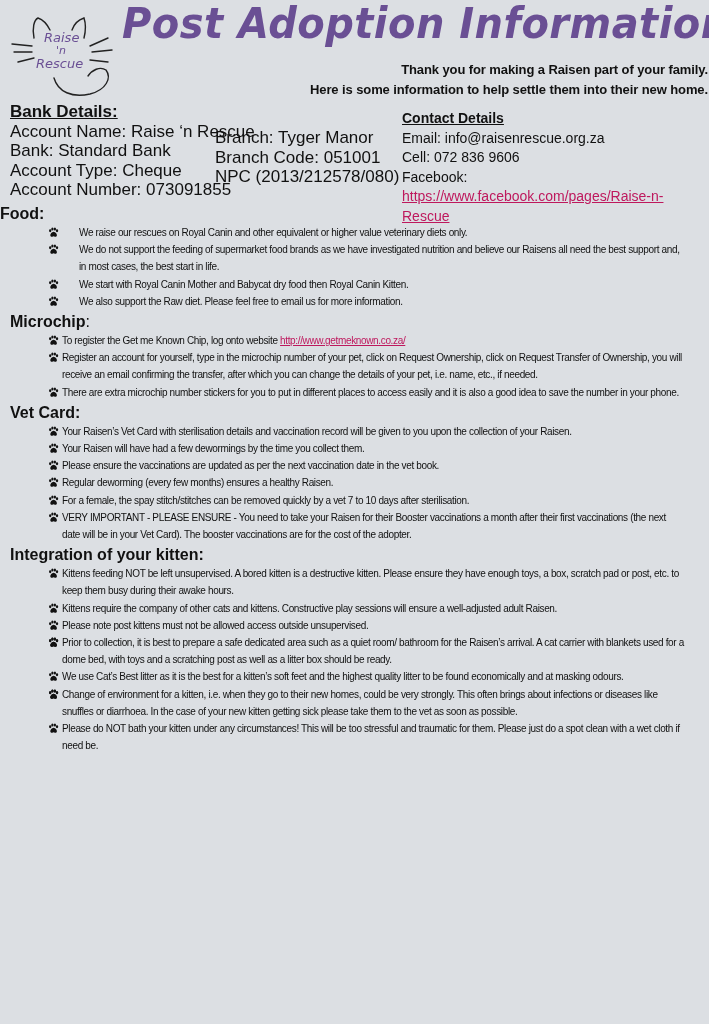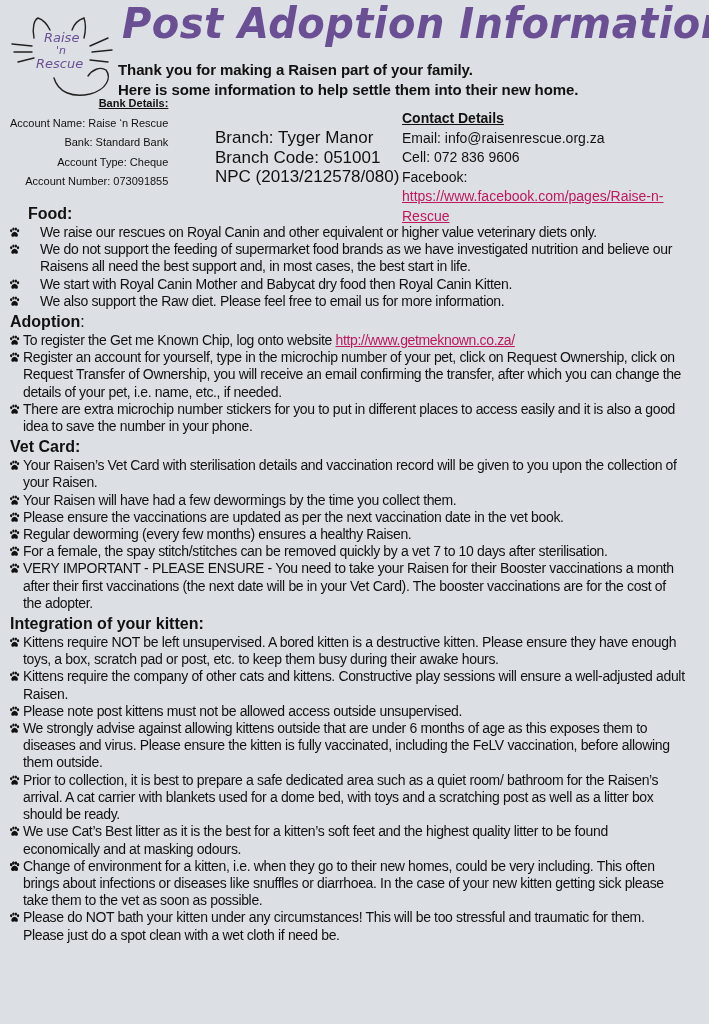--- a/index.html
+++ b/index.html
@@ -15,37 +15,38 @@
   .title {
     position: absolute; left: 122px; top: -2px; width: 590px;
     font-family: "DejaVu Sans", sans-serif;
     font-size: 43px; font-weight: bold; color: #6a4f94;
     letter-spacing: 0.5px; white-space: nowrap;
     font-style: italic;
     transform: scaleX(0.93); transform-origin: left top;
   }
   .subtitle {
     position: absolute; left: 118px; top: 60px; width: 590px;
-    text-align: left; font-weight: bold; font-size: 15px; line-height: 20px;
+    text-align: right; font-weight: bold; font-size: 13px; line-height: 20px;
     letter-spacing: -0.1px;
   }
-  .bank { position: absolute; left: 10px; top: 94px; font-size: 11px; line-height: 19.5px; text-align: right; }
+  .bank { position: absolute; left: 10px; top: 102px; font-size: 17px; line-height: 19.5px; }
   .bank2 { position: absolute; left: 215px; top: 128px; font-size: 17px; line-height: 19.5px; }
   .contact { position: absolute; left: 402px; top: 109px; font-size: 14px; line-height: 19.5px; }
   .u { text-decoration: underline; }
   b { font-weight: normal; }
   a.link { color: #be185d; text-decoration: underline; }
   .sections { position: absolute; left: 0; top: 204px; width: 709px; }
   .sec-h { font-weight: bold; font-size: 16px; line-height: 20px; margin-left: 10px; }
-  .sec-h.food { margin-left: 28px; }
+  .sec-h.food { margin-left: 0; }
   ul { list-style: none; margin: 0; padding: 0; }
   li {
-    position: relative; font-size: 14px; line-height: 17.2px;
+    position: relative; font-size: 10px; line-height: 17.2px;
     padding-left: 23px; padding-right: 24px;
     letter-spacing: -0.35px;
+    margin-left: 39px;
   }
   ul.food li { padding-left: 40px; }
   .paw { position: absolute; left: 9px; top: 3px; width: 11px; height: 11px; }
   ul.food .paw { left: 9px; }
   .paw svg { width: 11px; height: 11px; display: block; }
   .gap { height: 2px; }
 </style>
 </head>
 <body>
 
@@ -142,21 +143,21 @@
               <ellipse cx="8" cy="3.6" rx="2.1" ry="2.8"></ellipse>
               <ellipse cx="12.5" cy="3.6" rx="2.1" ry="2.8"></ellipse>
               <ellipse cx="16.4" cy="7" rx="2.1" ry="2.7"></ellipse>
               <path d="M10.2 8.6c-3.4 0-6.3 4.2-6 7 .3 2.2 2.5 2.6 3.6 2.1 1-.4 1.6-.9 2.4-.9s1.4.5 2.4.9c1.1.5 3.3.1 3.6-2.1.3-2.8-2.6-7-6-7z"></path>
             </g>
           </svg>
         </span><span>We also support the Raw diet. Please feel free to email us for more information.</span></li>
   </ul>
   <div class="gap"></div>
 
-  <div class="sec-h"><span>Adoption</span><span style="font-weight:normal">:</span></div>
+  <div class="sec-h"><span>Microchip</span><span style="font-weight:normal">:</span></div>
   <ul>
     <li><span class="paw">
           <svg viewBox="0 0 20 20">
             <g fill="#111">
               <ellipse cx="4" cy="7" rx="2.1" ry="2.7"></ellipse>
               <ellipse cx="8" cy="3.6" rx="2.1" ry="2.8"></ellipse>
               <ellipse cx="12.5" cy="3.6" rx="2.1" ry="2.8"></ellipse>
               <ellipse cx="16.4" cy="7" rx="2.1" ry="2.7"></ellipse>
               <path d="M10.2 8.6c-3.4 0-6.3 4.2-6 7 .3 2.2 2.5 2.6 3.6 2.1 1-.4 1.6-.9 2.4-.9s1.4.5 2.4.9c1.1.5 3.3.1 3.6-2.1.3-2.8-2.6-7-6-7z"></path>
             </g>
@@ -263,21 +264,21 @@
     <li><span class="paw">
           <svg viewBox="0 0 20 20">
             <g fill="#111">
               <ellipse cx="4" cy="7" rx="2.1" ry="2.7"></ellipse>
               <ellipse cx="8" cy="3.6" rx="2.1" ry="2.8"></ellipse>
               <ellipse cx="12.5" cy="3.6" rx="2.1" ry="2.8"></ellipse>
               <ellipse cx="16.4" cy="7" rx="2.1" ry="2.7"></ellipse>
               <path d="M10.2 8.6c-3.4 0-6.3 4.2-6 7 .3 2.2 2.5 2.6 3.6 2.1 1-.4 1.6-.9 2.4-.9s1.4.5 2.4.9c1.1.5 3.3.1 3.6-2.1.3-2.8-2.6-7-6-7z"></path>
             </g>
           </svg>
-        </span><span>Kittens require </span><b>NOT be left unsupervised</b><span>. A bored kitten is a destructive kitten. Please ensure they have enough toys, a box, scratch pad or post, etc. to keep them busy during their awake hours.</span></li>
+        </span><span>Kittens feeding </span><b>NOT be left unsupervised</b><span>. A bored kitten is a destructive kitten. Please ensure they have enough toys, a box, scratch pad or post, etc. to keep them busy during their awake hours.</span></li>
     <li><span class="paw">
           <svg viewBox="0 0 20 20">
             <g fill="#111">
               <ellipse cx="4" cy="7" rx="2.1" ry="2.7"></ellipse>
               <ellipse cx="8" cy="3.6" rx="2.1" ry="2.8"></ellipse>
               <ellipse cx="12.5" cy="3.6" rx="2.1" ry="2.8"></ellipse>
               <ellipse cx="16.4" cy="7" rx="2.1" ry="2.7"></ellipse>
               <path d="M10.2 8.6c-3.4 0-6.3 4.2-6 7 .3 2.2 2.5 2.6 3.6 2.1 1-.4 1.6-.9 2.4-.9s1.4.5 2.4.9c1.1.5 3.3.1 3.6-2.1.3-2.8-2.6-7-6-7z"></path>
             </g>
           </svg>
@@ -296,21 +297,21 @@
     <li><span class="paw">
           <svg viewBox="0 0 20 20">
             <g fill="#111">
               <ellipse cx="4" cy="7" rx="2.1" ry="2.7"></ellipse>
               <ellipse cx="8" cy="3.6" rx="2.1" ry="2.8"></ellipse>
               <ellipse cx="12.5" cy="3.6" rx="2.1" ry="2.8"></ellipse>
               <ellipse cx="16.4" cy="7" rx="2.1" ry="2.7"></ellipse>
               <path d="M10.2 8.6c-3.4 0-6.3 4.2-6 7 .3 2.2 2.5 2.6 3.6 2.1 1-.4 1.6-.9 2.4-.9s1.4.5 2.4.9c1.1.5 3.3.1 3.6-2.1.3-2.8-2.6-7-6-7z"></path>
             </g>
           </svg>
-        </span><span>We strongly advise against allowing kittens outside that are under 6 months of age as this exposes them to diseases and virus. Please ensure the kitten is fully vaccinated, including the FeLV vaccination, before allowing them outside.</span><b></b><span></span></li>
+        </span><b></b><span></span></li>
     <li><span class="paw">
           <svg viewBox="0 0 20 20">
             <g fill="#111">
               <ellipse cx="4" cy="7" rx="2.1" ry="2.7"></ellipse>
               <ellipse cx="8" cy="3.6" rx="2.1" ry="2.8"></ellipse>
               <ellipse cx="12.5" cy="3.6" rx="2.1" ry="2.8"></ellipse>
               <ellipse cx="16.4" cy="7" rx="2.1" ry="2.7"></ellipse>
               <path d="M10.2 8.6c-3.4 0-6.3 4.2-6 7 .3 2.2 2.5 2.6 3.6 2.1 1-.4 1.6-.9 2.4-.9s1.4.5 2.4.9c1.1.5 3.3.1 3.6-2.1.3-2.8-2.6-7-6-7z"></path>
             </g>
           </svg>
@@ -340,21 +341,21 @@
     <li><span class="paw">
           <svg viewBox="0 0 20 20">
             <g fill="#111">
               <ellipse cx="4" cy="7" rx="2.1" ry="2.7"></ellipse>
               <ellipse cx="8" cy="3.6" rx="2.1" ry="2.8"></ellipse>
               <ellipse cx="12.5" cy="3.6" rx="2.1" ry="2.8"></ellipse>
               <ellipse cx="16.4" cy="7" rx="2.1" ry="2.7"></ellipse>
               <path d="M10.2 8.6c-3.4 0-6.3 4.2-6 7 .3 2.2 2.5 2.6 3.6 2.1 1-.4 1.6-.9 2.4-.9s1.4.5 2.4.9c1.1.5 3.3.1 3.6-2.1.3-2.8-2.6-7-6-7z"></path>
             </g>
           </svg>
-        </span><span>Change of environment for a kitten, i.e. when they go to their new homes, could be very </span><b>including</b><span>. This often brings about infections or diseases like snuffles or diarrhoea. In the case of your new kitten getting sick please take them to the vet as soon as possible.</span></li>
+        </span><span>Change of environment for a kitten, i.e. when they go to their new homes, could be very </span><b>strongly</b><span>. This often brings about infections or diseases like snuffles or diarrhoea. In the case of your new kitten getting sick please take them to the vet as soon as possible.</span></li>
     <li><span class="paw">
           <svg viewBox="0 0 20 20">
             <g fill="#111">
               <ellipse cx="4" cy="7" rx="2.1" ry="2.7"></ellipse>
               <ellipse cx="8" cy="3.6" rx="2.1" ry="2.8"></ellipse>
               <ellipse cx="12.5" cy="3.6" rx="2.1" ry="2.8"></ellipse>
               <ellipse cx="16.4" cy="7" rx="2.1" ry="2.7"></ellipse>
               <path d="M10.2 8.6c-3.4 0-6.3 4.2-6 7 .3 2.2 2.5 2.6 3.6 2.1 1-.4 1.6-.9 2.4-.9s1.4.5 2.4.9c1.1.5 3.3.1 3.6-2.1.3-2.8-2.6-7-6-7z"></path>
             </g>
           </svg>

